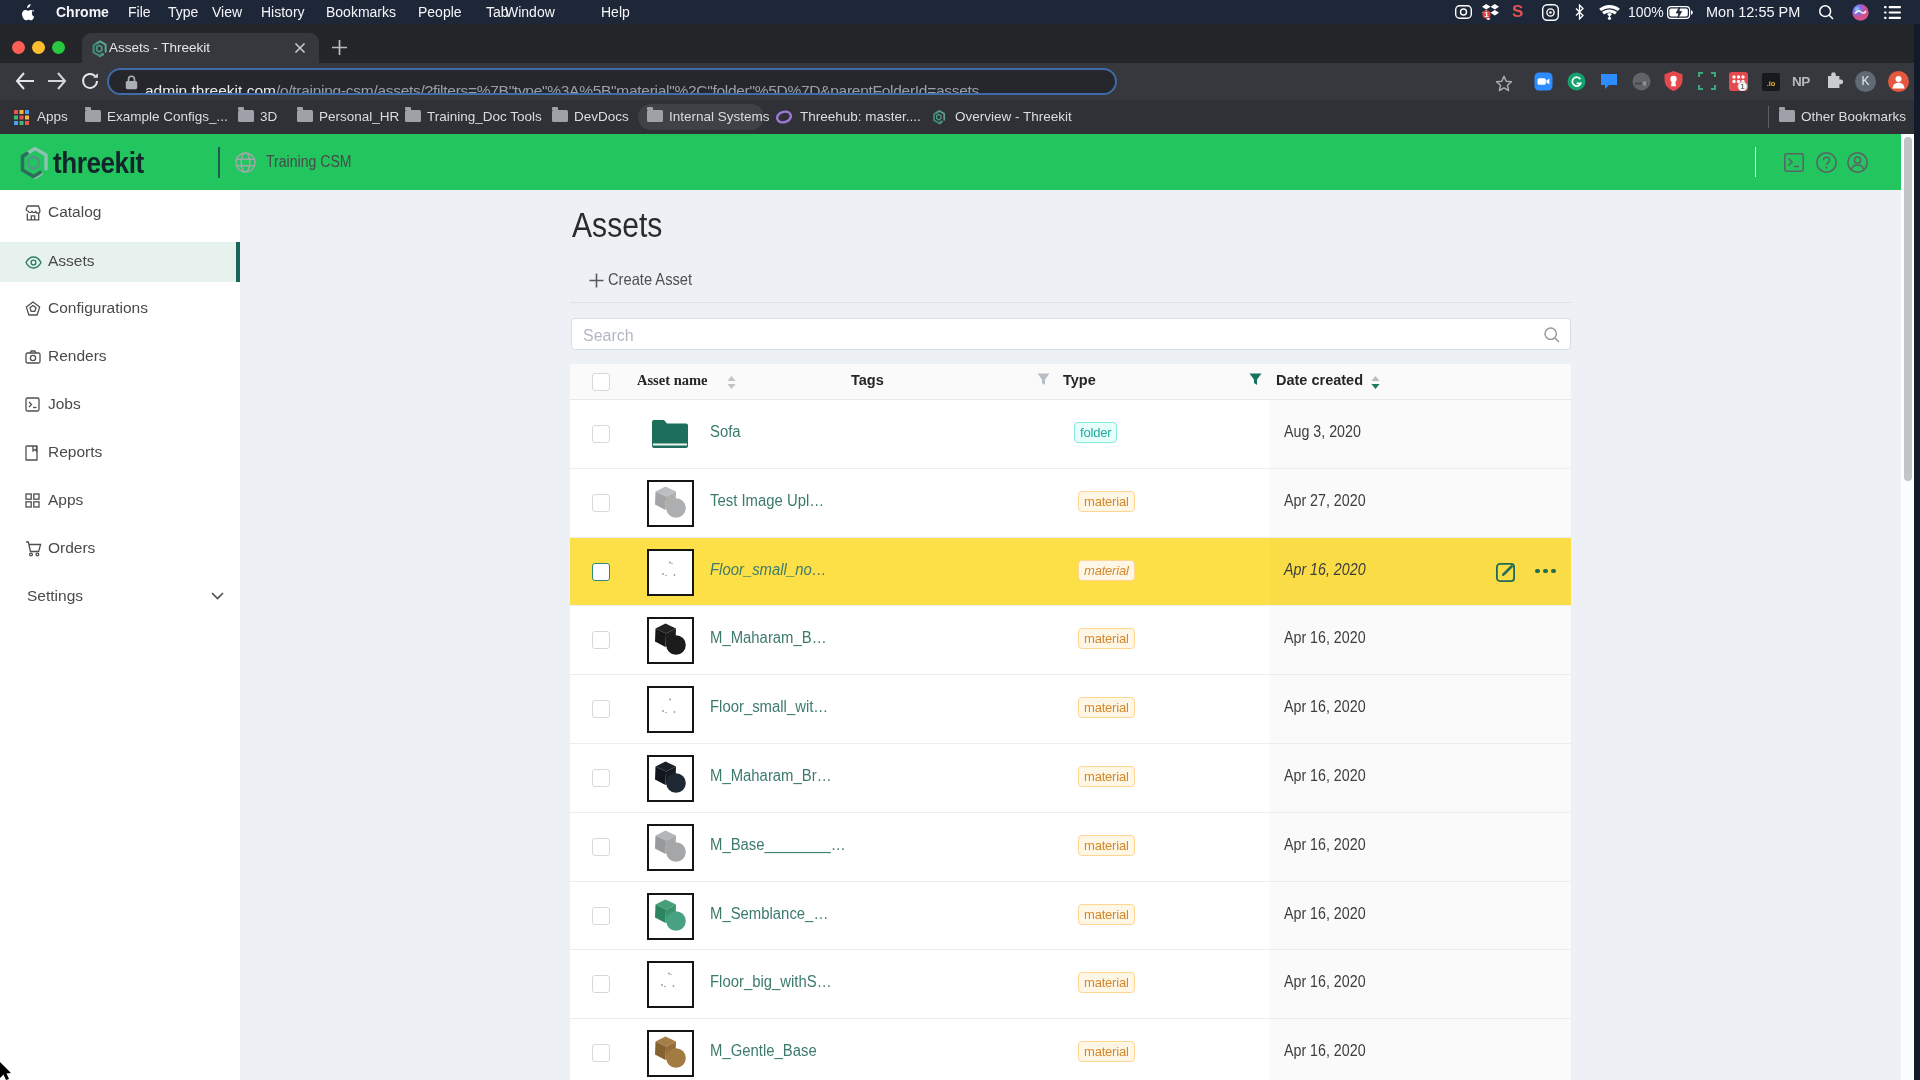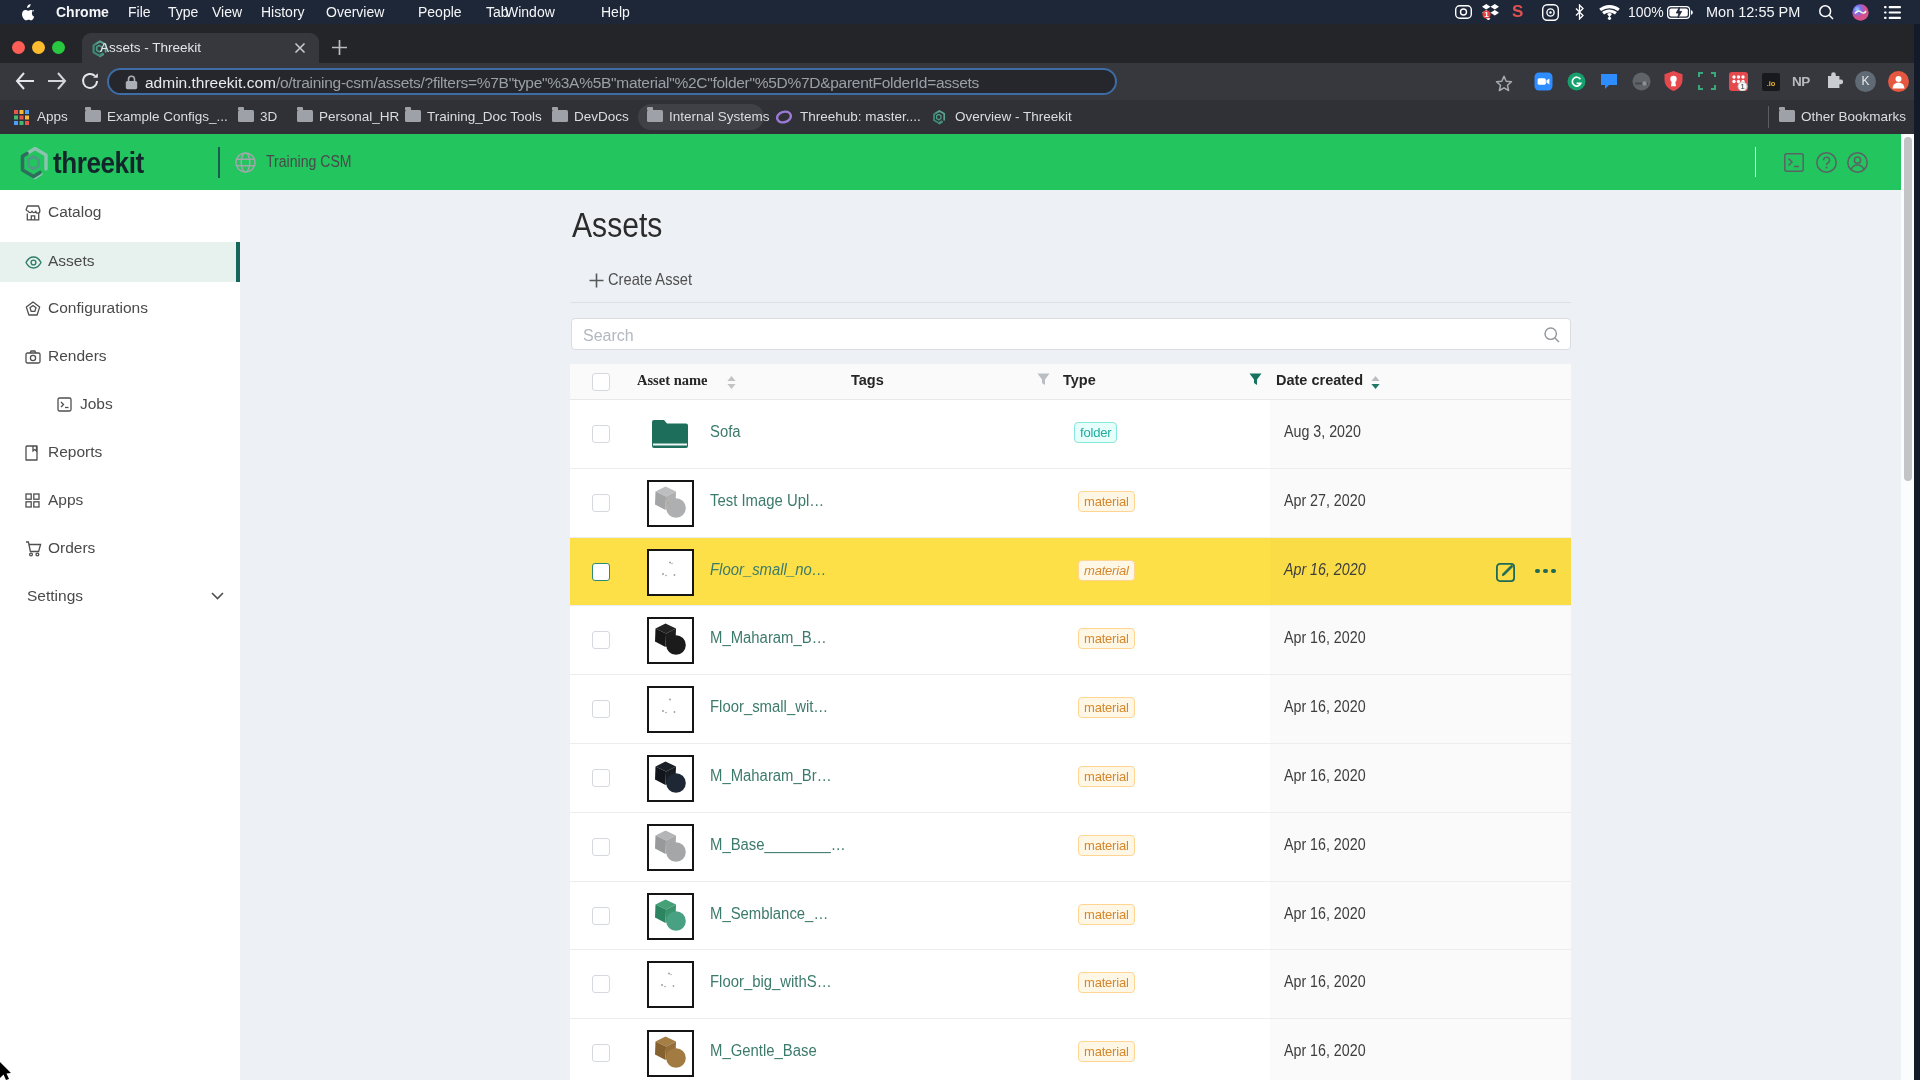--- a/index.html
+++ b/index.html
@@ -8,27 +8,27 @@
 #stage { position:relative; width:1920px; height:1080px; background:#edf0f4; }
 
 
 #menubar { left:0; top:0; width:1920px; height:24px; background:#1e2738; color:#f5f6f8; font-size:14px; }
 #menubar .mi { position:absolute; top:3.5px; white-space:nowrap; }
 
 
 #tabstrip { left:0; top:24px; width:1914px; height:39px; background:#242528; }
 .tl { position:absolute; top:17px; width:13px; height:13px; border-radius:50%; }
 #tab { position:absolute; left:82px; top:8.5px; width:237px; height:30.5px; background:#36383d; border-radius:9px 9px 0 0; }
-#tab .title { position:absolute; left:18px; top:7px; font-size:13.5px; color:#e3e5e8;text-align:right; }
+#tab .title { position:absolute; left:27px; top:7px; font-size:13.5px; color:#e3e5e8;text-align:right; }
 
 
 #toolbar { left:0; top:63px; width:1914px; height:37px; background:#36383d; }
 #omnibox { position:absolute; left:107px; top:5px; width:1010px; height:27px; background:#26272c; border:2px solid #3e6ca6; border-radius:14px; overflow:hidden; }
 .navbtn { position:absolute; top:4px; color:#dadde1; font-size:20px; }
-#urltext { position:absolute; left:36px; top:4px; font-size:15.5px; color:#e8eaed; white-space:nowrap; }
+#urltext { position:absolute; left:36px; top:12px; font-size:15.5px; color:#e8eaed; white-space:nowrap; }
 #urltext .path { color:#9aa0a6; }
 
 
 #bookmarks { left:0; top:100px; width:1914px; height:34px; background:#2f3136; color:#dadde0; font-size:13.5px; }
 #bookmarks .bk { position:absolute; top:8.5px; white-space:nowrap; }
 .bfolder { display:inline-block; width:16px; height:12px; position:relative; vertical-align:-1px; margin-right:6px; }
 .bfolder:before { content:""; position:absolute; left:0; top:-3px; width:6px; height:3px; border-radius:1px 1px 0 0; background:#9ea2a8; }
 .bfolder:after { content:""; position:absolute; left:0; top:0; width:16px; height:12px; border-radius:1.5px; background:#9ea2a8; }
 
 
@@ -75,21 +75,21 @@
 <div id="stage">
   <div class="abs" id="menubar">
     <svg class="mi" style="left:20px;top:4px;" width="15" height="17" viewBox="0 0 15 17">
         <path fill="#fff" d="M10.6 0c.1 1-.3 2-.9 2.7-.6.7-1.6 1.3-2.6 1.2-.1-1 .4-2 1-2.6C8.7.6 9.8.1 10.6 0zM13.9 5.8c-.1.1-2 1.2-2 3.4 0 2.6 2.3 3.5 2.3 3.5s-1.2 3.6-3 3.6c-.9 0-1.5-.6-2.5-.6s-1.9.6-2.5.6C4.4 16.4 2 13 2 10.2 2 7.5 3.7 6 5.4 6c1 0 1.9.7 2.5.7.5 0 1.6-.8 2.9-.8.5 0 2.1 0 3.1 1.9z"></path>
       </svg>
     <span class="mi" style="left:56px;font-weight:bold;">Chrome</span>
     <span class="mi" style="left:128px;">File</span>
     <span class="mi" style="left:168px;">Type</span>
     <span class="mi" style="left:212px;">View</span>
     <span class="mi" style="left:261px;">History</span>
-    <span class="mi" style="left:326px;">Overview</span>
+    <span class="mi" style="left:326px;">Bookmarks</span>
     <span class="mi" style="left:418px;">People</span>
     <span class="mi" style="left:486px;">Tab</span>
     <span class="mi" style="left:505px;">Window</span>
     <span class="mi" style="left:601px;">Help</span>
     <svg class="mi" style="left:1455px;top:5px;" width="17" height="14" viewBox="0 0 17 14">
         <rect x="0.7" y="0.7" width="15.6" height="12.6" rx="4" fill="none" stroke="#fff" stroke-width="1.4"></rect>
         <circle cx="8.5" cy="7" r="3" fill="none" stroke="#fff" stroke-width="1.4"></circle>
       </svg>
     <svg class="mi" style="left:1482px;top:4px;" width="17" height="16" viewBox="0 0 17 16">
         <path fill="#fff" d="M4.2 0L8.5 2.8 4.2 5.6 0 2.8zM12.8 0L17 2.8 12.8 5.6 8.5 2.8zM4.2 6L8.5 8.8 4.2 11.6 0 8.8zM12.8 6L17 8.8 12.8 11.6 8.5 8.8zM4.2 12.2l4.3 2.6-1.7 1.2H5.9l-1.7-1.2z"></path>
@@ -348,21 +348,21 @@
     <div class="navitem" style="top:147px;">
       <svg class="nicon" style="top:13px;" width="16" height="14" viewBox="0 0 16 14">
           <g fill="none" stroke="#4f4f4f" stroke-width="1.3">
             <rect x="1" y="3" width="14" height="10" rx="1.5"></rect>
             <path d="M5 3l1.2-2h3.6L11 3"></path>
             <circle cx="8" cy="8" r="2.6"></circle>
           </g>
         </svg>
       <div class="ntext">Renders</div>
     </div>
-    <div class="navitem" style="top:195px;margin-left:32px;">
+    <div class="navitem" style="top:195px;">
       <svg class="nicon" width="15" height="15" viewBox="0 0 15 15">
           <g fill="none" stroke="#4f4f4f" stroke-width="1.3">
             <rect x="1" y="1" width="13" height="13" rx="1.5"></rect>
             <path d="M4 5l2.5 2.5L4 10"></path>
             <path d="M8 10.5h3.5"></path>
           </g>
         </svg>
       <div class="ntext">Jobs</div>
     </div>
     <div class="navitem" style="top:243px;">

